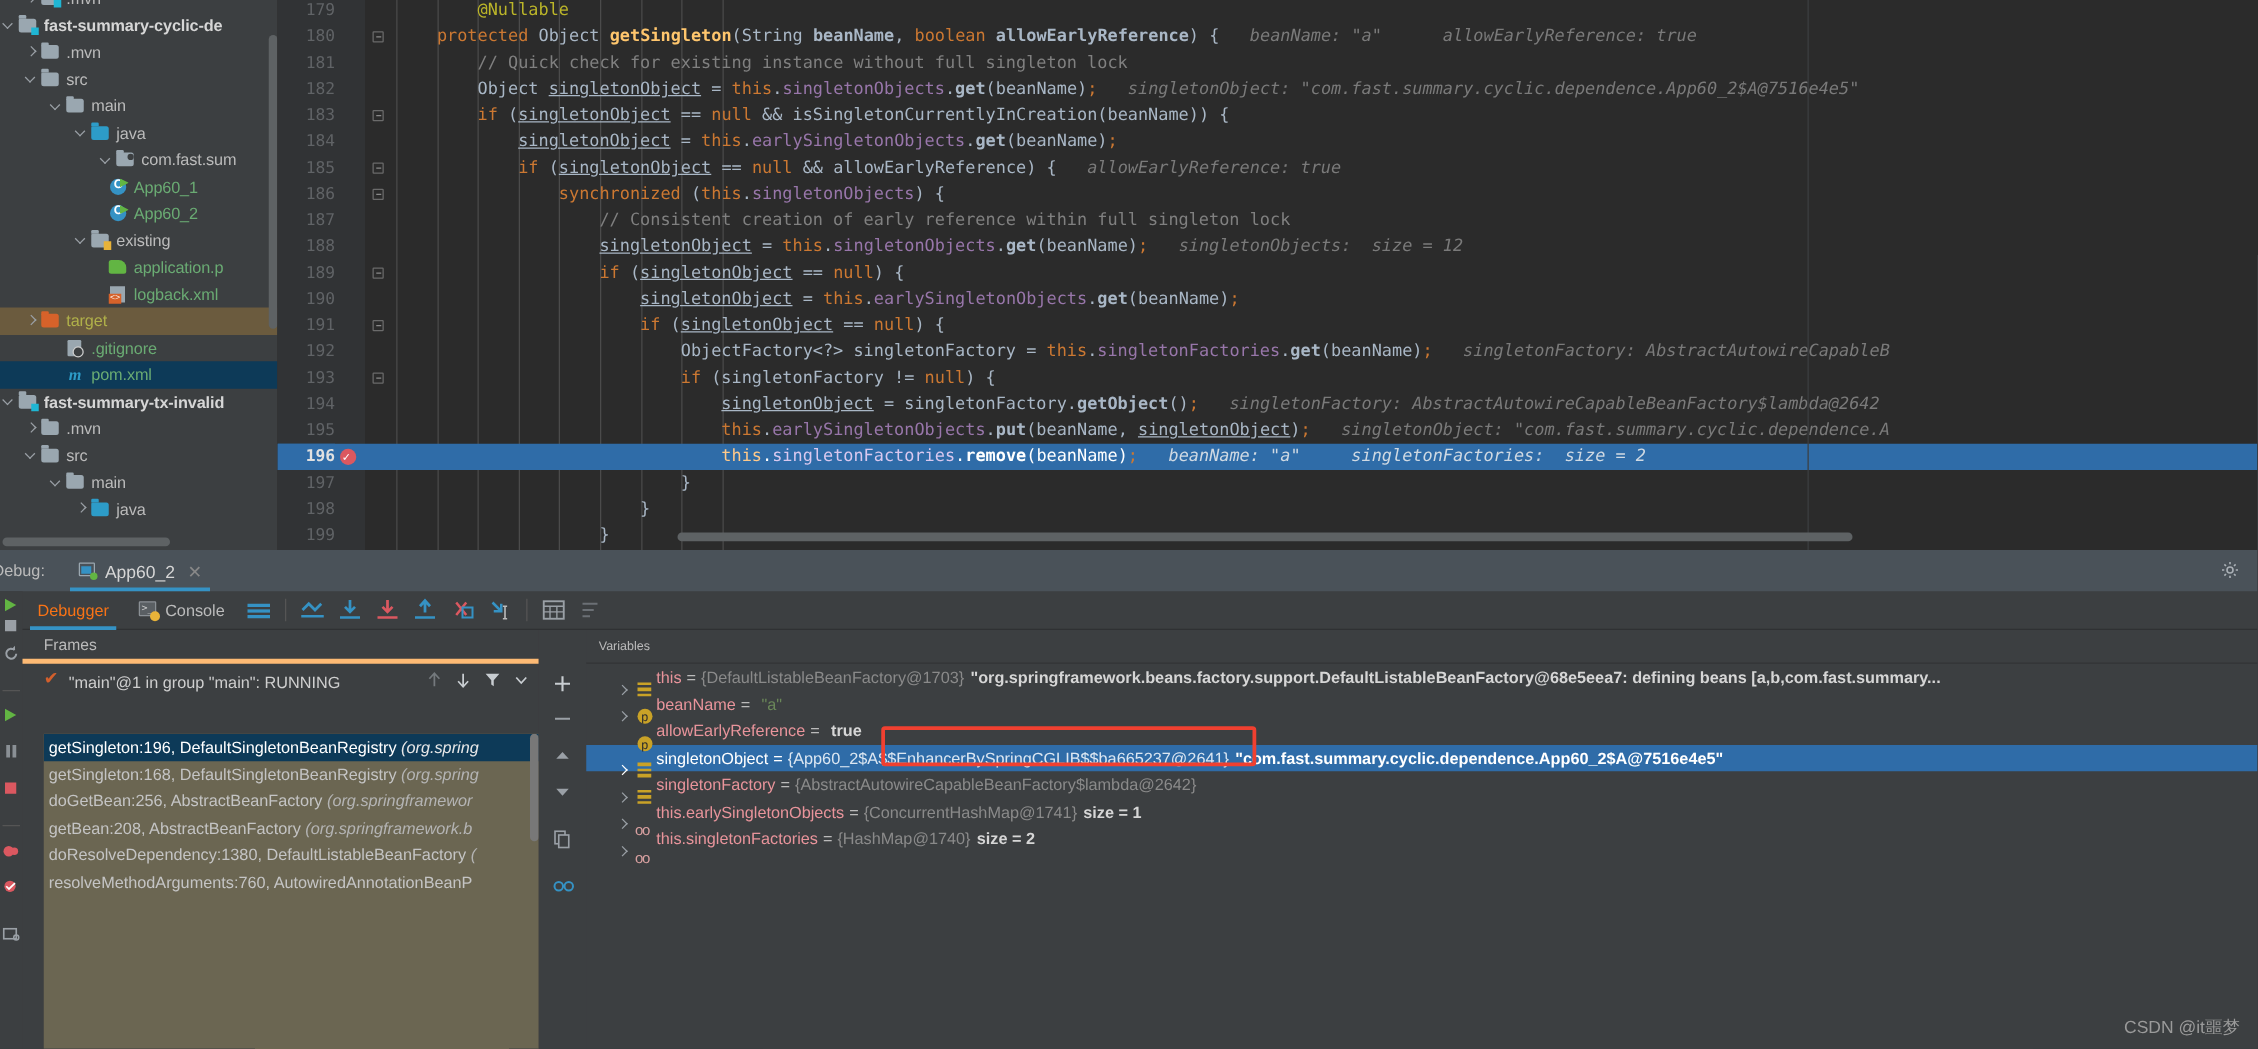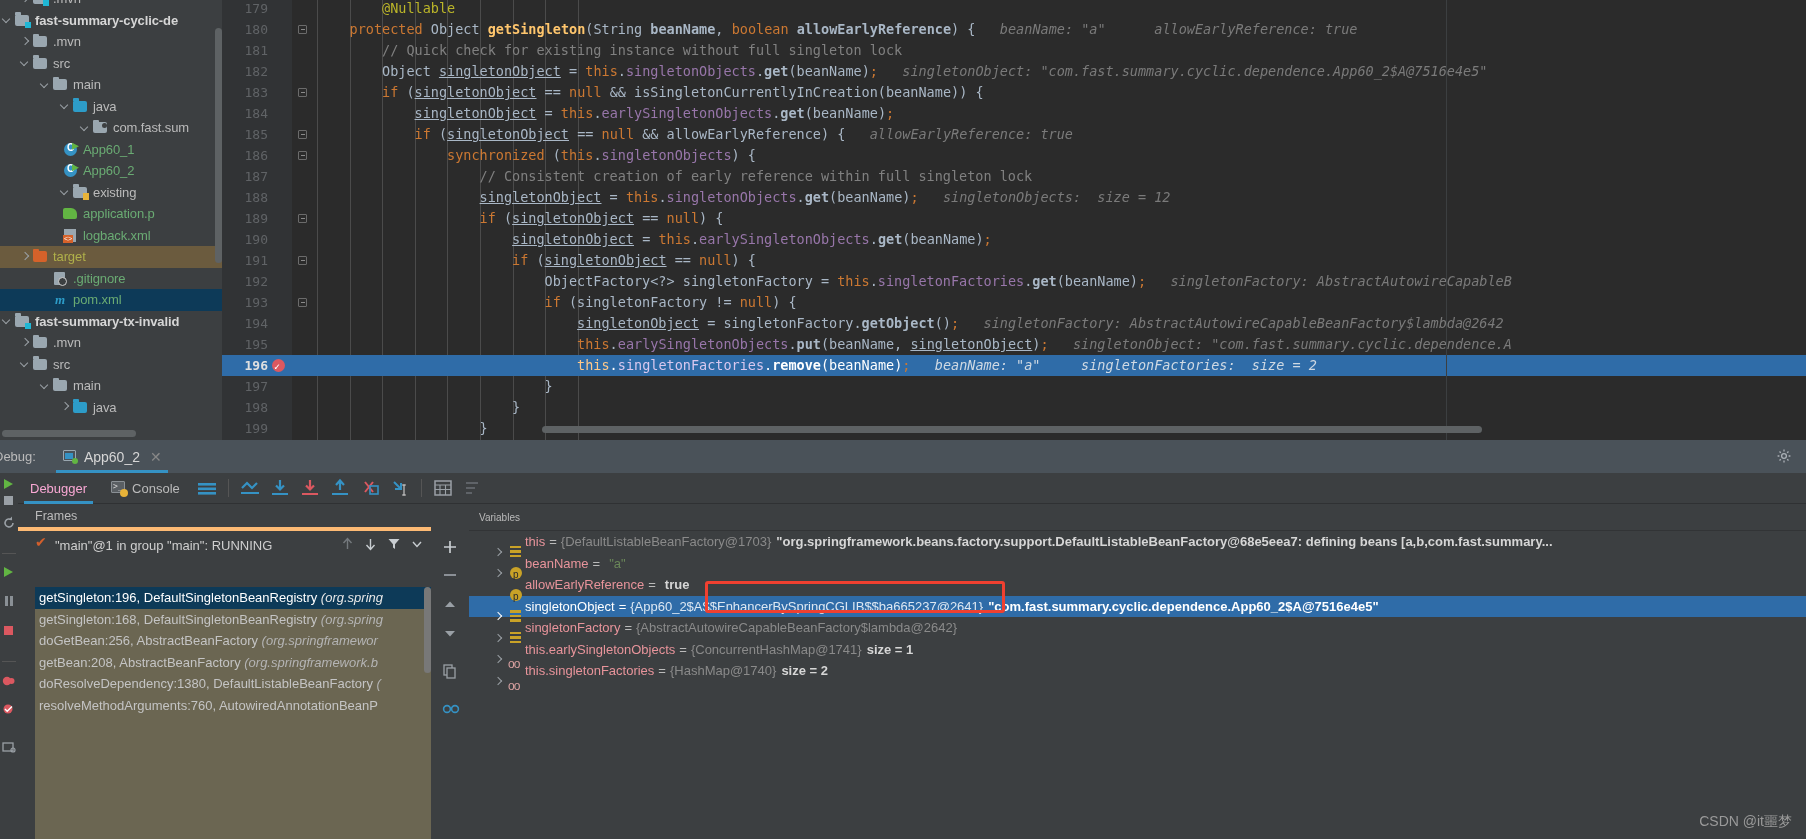--- a/index.html
+++ b/index.html
@@ -56,21 +56,21 @@
   .xml-ic::after { content: "<>"; position: absolute; left: -1px; bottom: -1px; font-size: 7px; background: #d6622a; color: #fff; padding: 0 1px; line-height: 8px; }
   .m-ic { position: absolute; left: 3px; top: 0px; font-size: 13px; font-weight: bold; font-style: italic; color: #2d9cc8; font-family: "Liberation Serif", serif; }
   .gitig-ic { position: absolute; left: 2px; top: 1px; width: 11px; height: 13px; background: #9aa7b0; border-radius: 1px; }
   .gitig-ic::after { content: ""; position: absolute; right: -2px; bottom: -1px; width: 7px; height: 7px; border: 1.4px solid #d0d0d0; border-radius: 50%; background: #3c3f41; }
   .tree-label { font-size: 13px; letter-spacing: -0.1px; }
   .tree-label.bold { font-weight: bold; color: #d6d6d6; }
   .tree-label.green { color: #6aab73; }
   .tree-label.grey { color: #bbbbbb; }
   .tree-label.olive { color: #b0b04a; }
   .ind0 { padding-left: 0px; } .ind1 { padding-left: 18px; } .ind2 { padding-left: 38px; }
-  .ind3 { padding-left: 58px; } .ind4 { padding-left: 78px; } .ind5 { padding-left: 48px; }
+  .ind3 { padding-left: 58px; } .ind4 { padding-left: 78px; } .ind5 { padding-left: 48px; margin-left: 24px; }
 
   .tree-scroll-v {
     position: absolute; right: 0px; top: 28px; width: 7px; height: 235px;
     background: #5e6264; border-radius: 4px;
   }
   .tree-scroll-h {
     position: absolute; left: 2px; bottom: 3px; width: 134px; height: 7px;
     background: #5e6264; border-radius: 4px;
   }
 
@@ -155,21 +155,21 @@
   .dbg-content { flex: 1; height: 366px; position: relative; }
 
   .dbg-toolbar-row {
     position: absolute; left: 0; top: 0; width: 100%; height: 31px;
     display: flex; align-items: center; border-bottom: 1px solid #2f3133;
   }
   .dbg-tab {
     height: 31px; display: flex; align-items: center; padding: 0 12px;
     color: #bbbbbb; font-size: 13px; position: relative;
   }
-  .dbg-tab.active { color: #f9a8d4; }
+  .dbg-tab.active { color: #f97316; }
   .dbg-tab.active::after { content: ""; position: absolute; left: 6px; bottom: 0; right: 6px; height: 2.5px; background: #3592c4; }
   .console-ic { width: 16px; height: 14px; position: relative; margin-right: 5px; }
   .console-ic .b { position: absolute; left: 0; top: 0; width: 14px; height: 12px; background: #5a5f63; border: 1px solid #8a9095; border-radius: 1px; }
   .console-ic .c { position: absolute; left: 2px; top: 1px; color: #d0d0d0; font-size: 8px; font-family: "DejaVu Sans Mono", monospace; }
   .console-ic .w { position: absolute; right: -1px; bottom: -2px; width: 8px; height: 8px; border-radius: 50%; background: #e8b339; }
   .tb-btn { width: 26px; height: 26px; position: relative; margin: 0 2px; }
   .tb-sep { width: 1px; height: 18px; background: #555; margin: 0 6px; }
 
   .dbg-split { position: absolute; left: 0; top: 31px; right: 0; bottom: 0; display: flex; }
   .frames-pane { width: 413px; position: relative; background: #3c3f41; }

